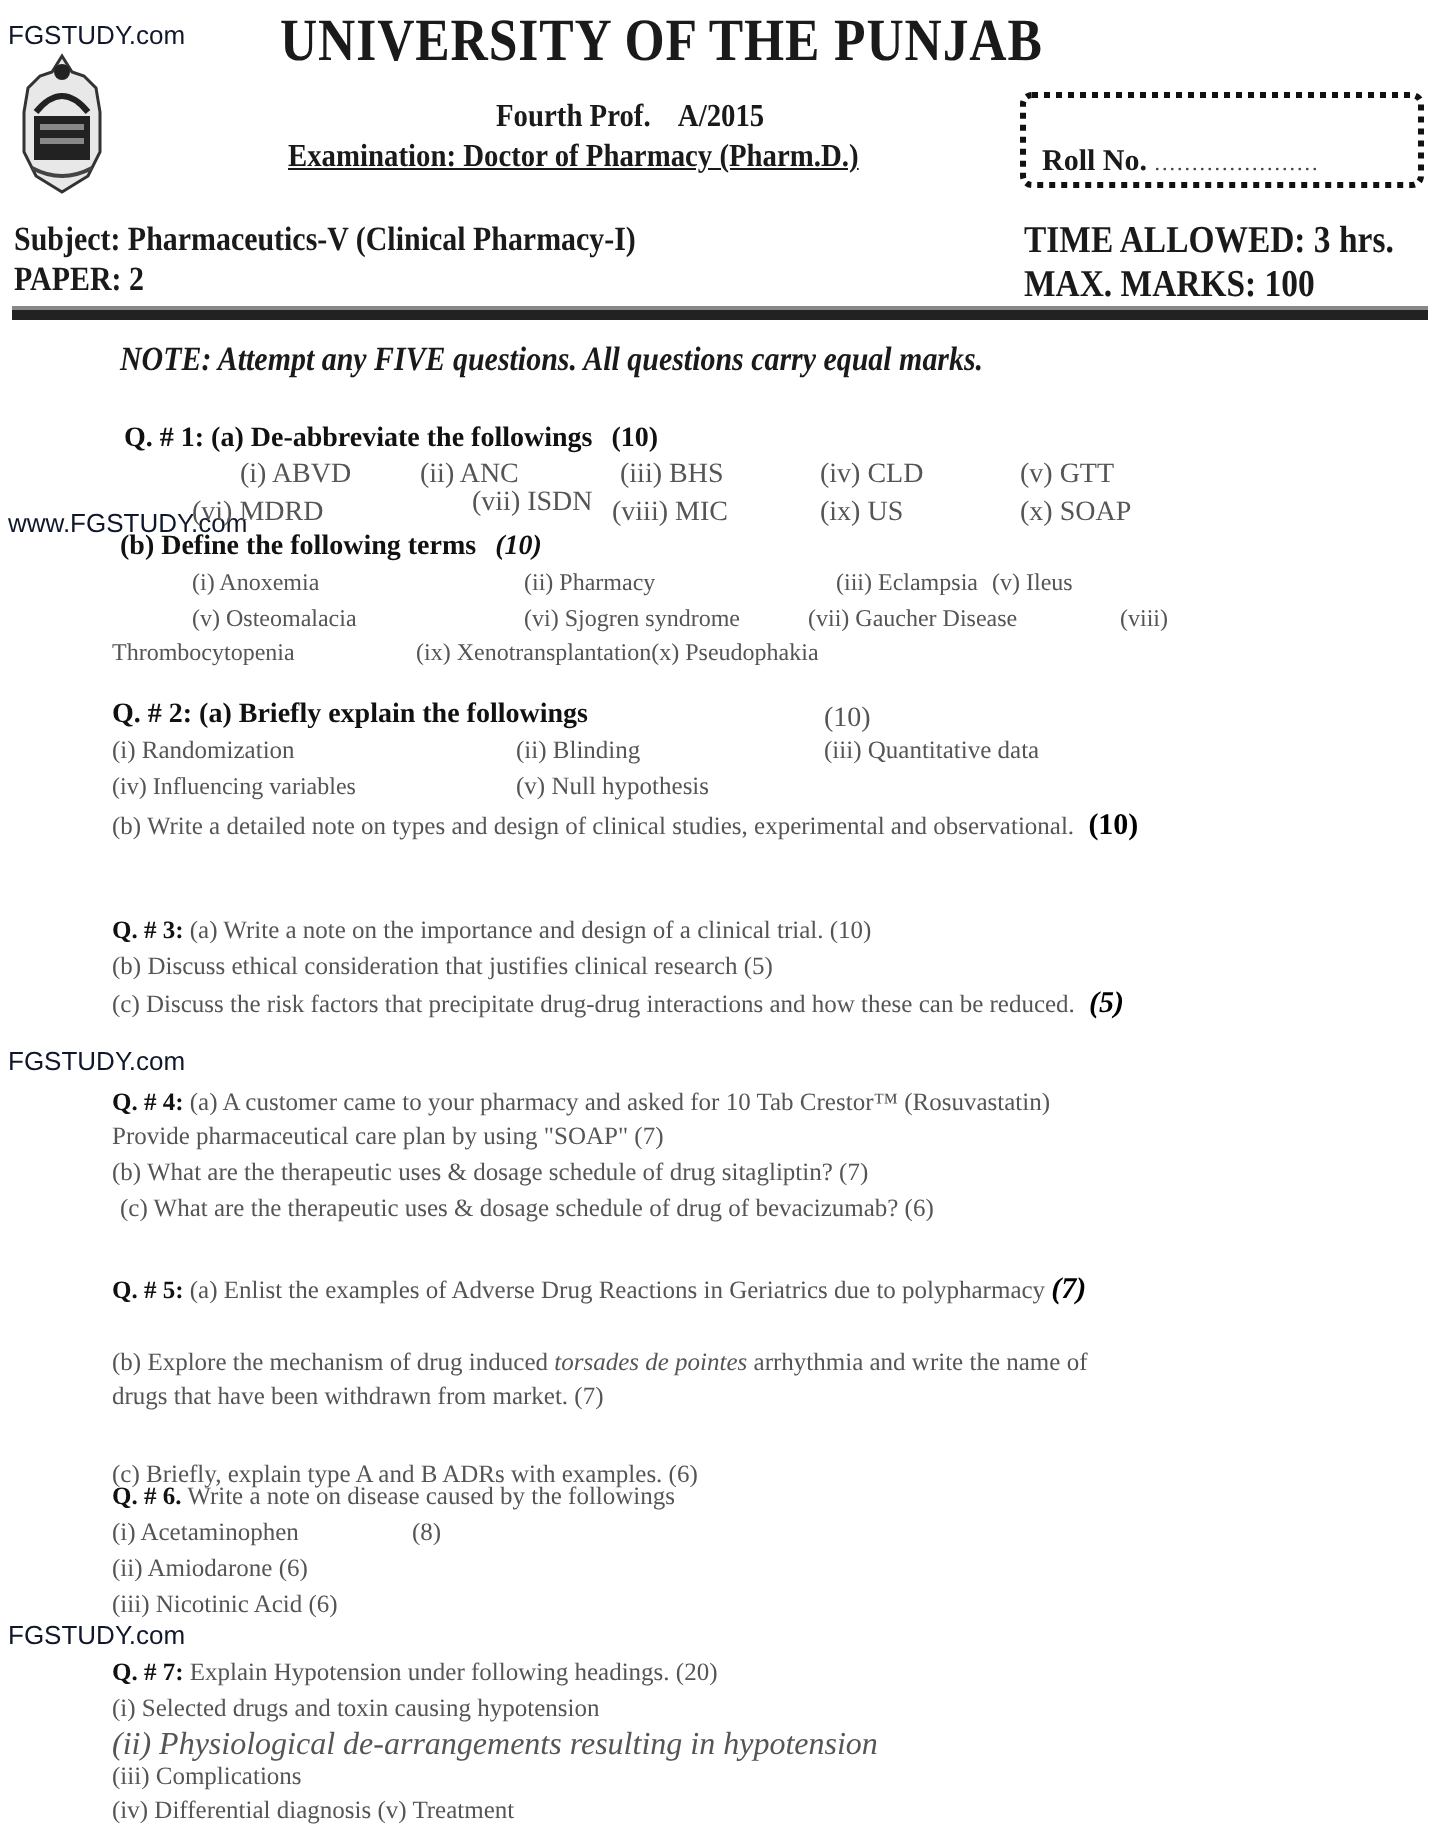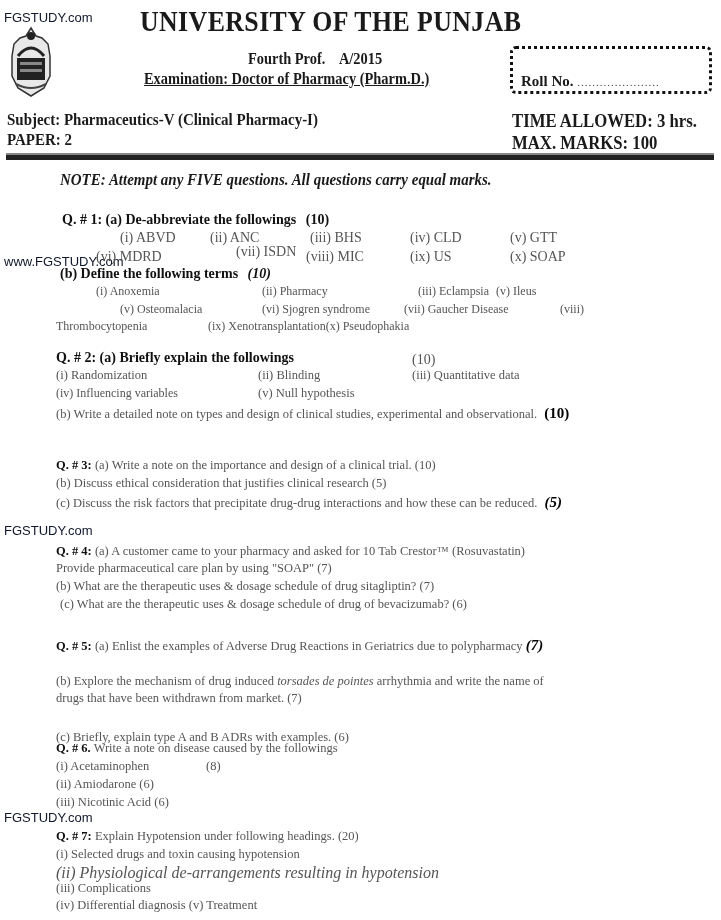--- a/index.html
+++ b/index.html
@@ -85,21 +85,21 @@
 <div class="abs q faint" style="left:510px; top:249px;">(x) SOAP</div>
 
 <div class="abs q qh" style="left:60px; top:266px;">
   <span>(b) Define the following terms</span>
   <span style="margin-left:6px; font-style:italic;">(10)</span>
 </div>
 <div class="abs q faint" style="left:96px; top:284px; font-size:12px;">(i) Anoxemia</div>
 <div class="abs q faint" style="left:262px; top:284px; font-size:12px;">(ii) Pharmacy</div>
 <div class="abs q faint" style="left:418px; top:284px; font-size:12px;">(iii) Eclampsia</div>
 <div class="abs q faint" style="left:496px; top:284px; font-size:12px;">(v) Ileus</div>
-<div class="abs q faint" style="left:96px; top:302px; font-size:12px;margin-left:24px;">(v) Osteomalacia</div>
+<div class="abs q faint" style="left:96px; top:302px; font-size:12px;">(v) Osteomalacia</div>
 <div class="abs q faint" style="left:262px; top:302px; font-size:12px;">(vi) Sjogren syndrome</div>
 <div class="abs q faint" style="left:404px; top:302px; font-size:12px;">(vii) Gaucher Disease</div>
 <div class="abs q faint" style="left:560px; top:302px; font-size:12px;">(viii)</div>
 <div class="abs q faint" style="left:56px; top:319px; font-size:12px;">Thrombocytopenia</div>
 <div class="abs q faint" style="left:208px; top:319px; font-size:12px;">(ix) Xenotransplantation(x) Pseudophakia</div>
 
 <div class="abs q qh" style="left:56px; top:350px;">Q. # 2:  (a) Briefly explain the followings</div>
 <div class="abs q faint" style="left:412px; top:352px;">(10)</div>
 <div class="abs q faint" style="left:56px; top:368px; font-size:12.5px;">(i) Randomization</div>
 <div class="abs q faint" style="left:258px; top:368px; font-size:12.5px;">(ii) Blinding</div>

